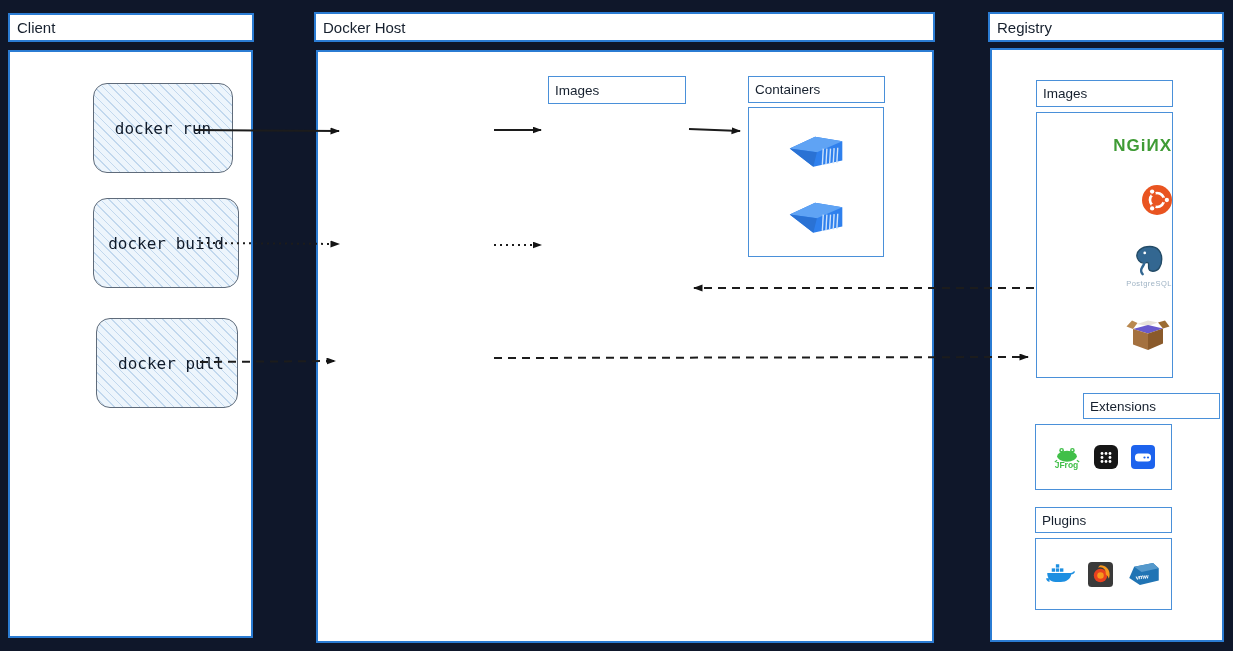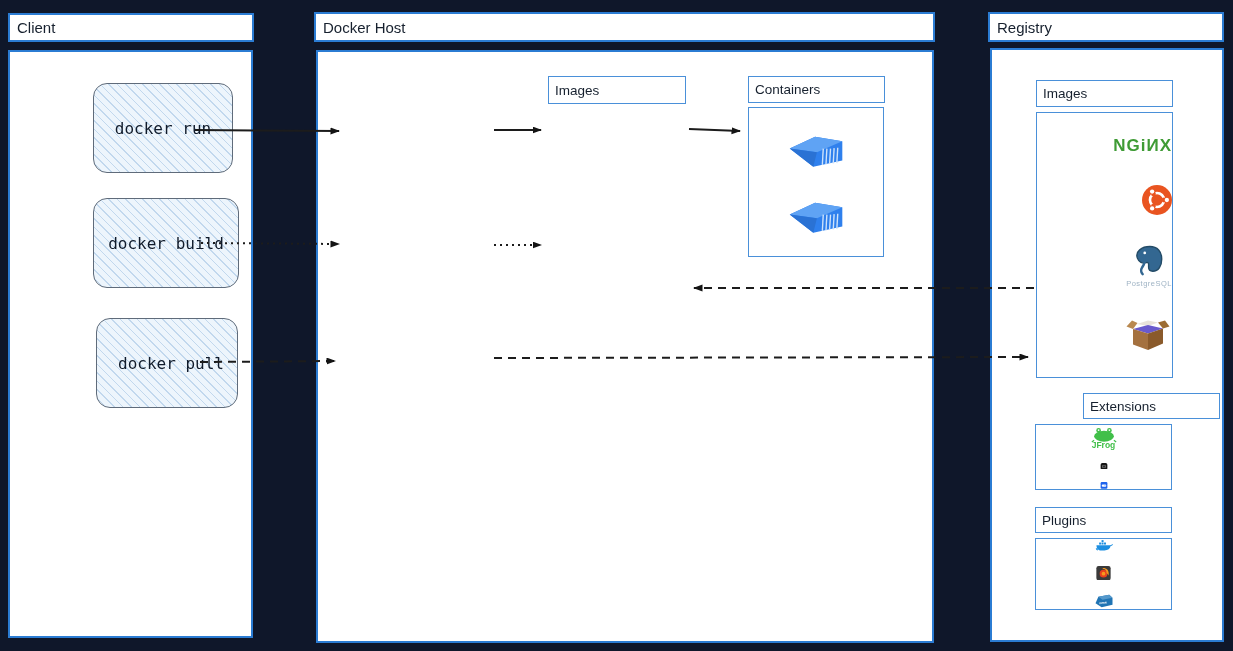--- a/index.html
+++ b/index.html
@@ -13,21 +13,21 @@
             font-size:13.5px;background:#fff;z-index:3;}
   .subbox{border:1.5px solid #4a90d9;background:#fff;z-index:2;}
   .hatch{background-color:#edf5fc;
          background-image:repeating-linear-gradient(45deg,rgba(122,168,214,.38) 0 1px,transparent 1px 6px);}
   .cmd{border:1.6px solid #5f6b7a;border-radius:14px;display:flex;align-items:center;justify-content:center;
        font-family:"DejaVu Sans Mono",monospace;font-size:16px;color:#101b2b;z-index:3;margin-left:41px;}
   .daemon{border:1.6px solid #5f6b7a;border-radius:22px;display:flex;align-items:center;justify-content:center;
           z-index:3;}
   .daemon span{font-size:15.5px;color:#1c2733;text-align:center;width:80px;line-height:1.5;}
   .col-icons{display:flex;flex-direction:column;align-items:center;justify-content:space-around;padding:8px 0;}
-  .row-icons{display:flex;flex-direction:column;align-items:center;justify-content:center;gap:13px;}
+  .row-icons{display:flex;flex-direction:row;align-items:center;justify-content:center;gap:13px;}
   .redis-wrap{display:flex;align-items:center;gap:6px;}
   .redis-word{font-size:17px;color:#5a5f63;font-weight:bold;letter-spacing:.5px;}
   .nginx-word{font-size:17px;font-weight:bold;color:#3f9b35;letter-spacing:1px;}
   .pg-wrap{display:flex;flex-direction:column;align-items:center;gap:1px;}
   .pg-caption{font-size:7.5px;color:#9fb3c4;letter-spacing:.5px;}
   .jfrog-wrap{display:flex;flex-direction:column;align-items:center;line-height:1;}
   .jfrog-word{font-size:8.5px;font-weight:bold;color:#41bf49;margin-top:-2px;}
   #edge-layer{position:absolute;left:0;top:0;z-index:4;pointer-events:none;}
 </style>
 </head>

